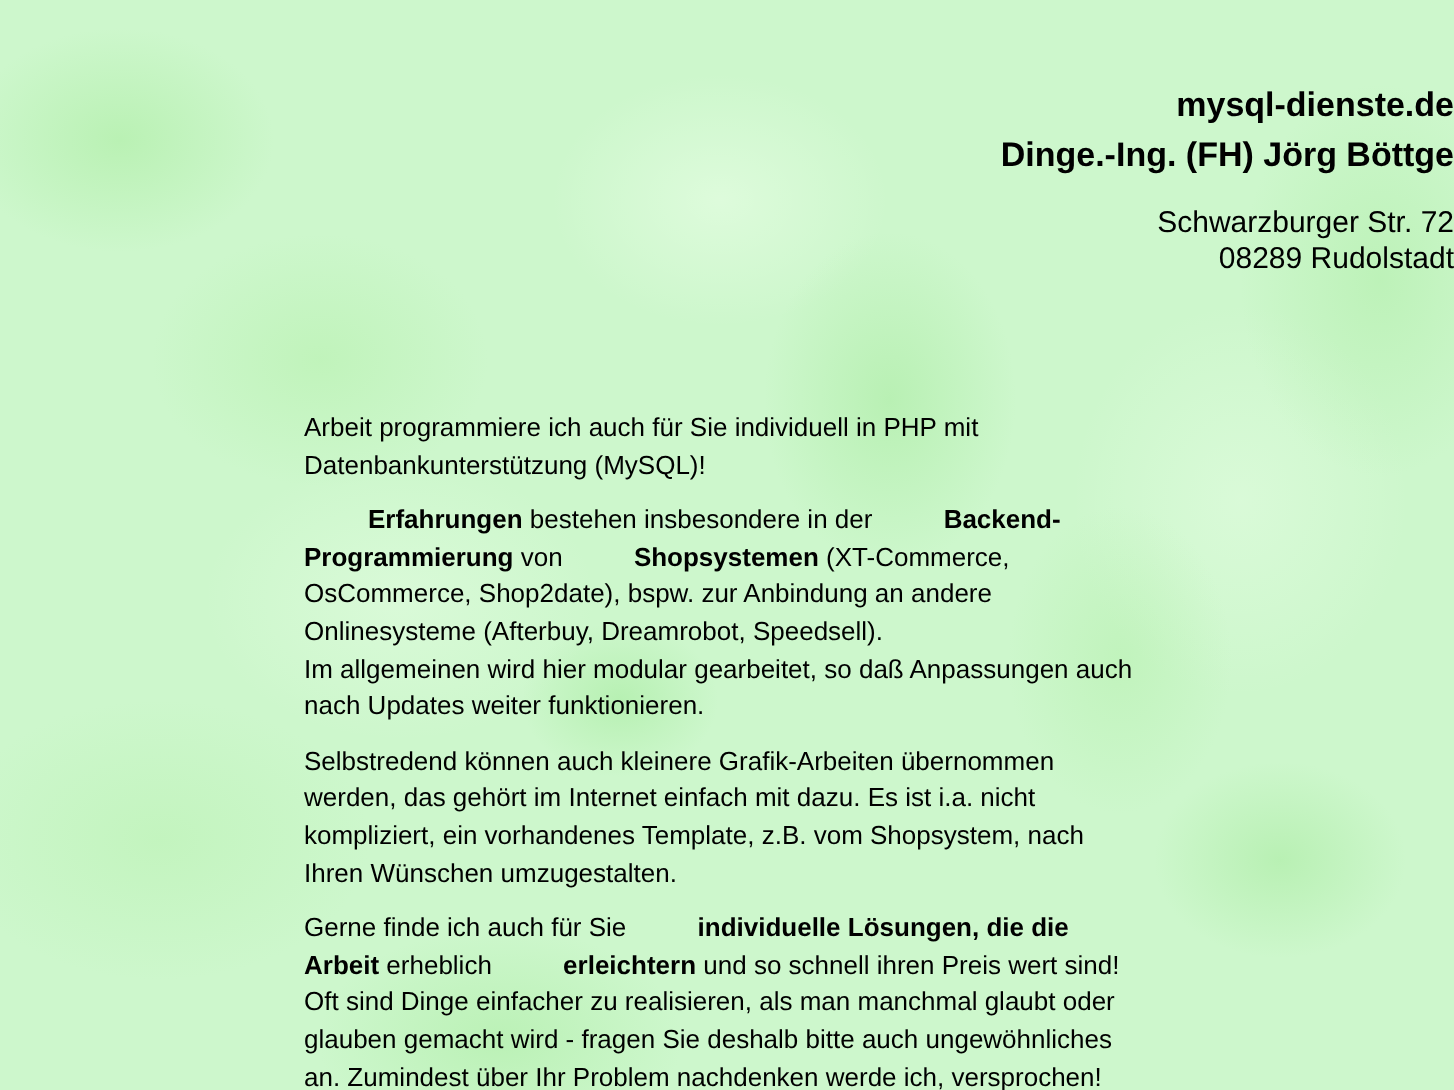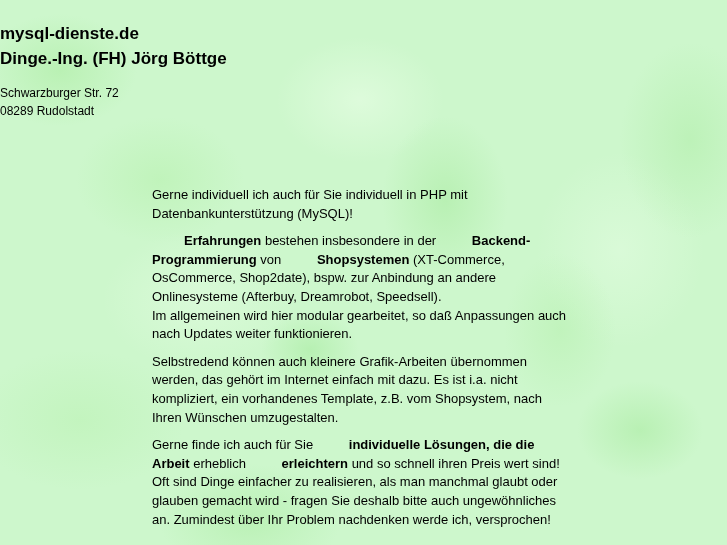--- a/index.html
+++ b/index.html
@@ -18,31 +18,31 @@
       radial-gradient(ellipse 100px 140px at 690px 140px, rgba(165,234,155,0.40), rgba(165,234,155,0) 70%),
       radial-gradient(ellipse 90px 70px at 640px 430px, rgba(160,232,150,0.45), rgba(160,232,150,0) 70%),
       radial-gradient(ellipse 80px 110px at 560px 330px, rgba(175,238,165,0.40), rgba(175,238,165,0) 70%),
       radial-gradient(ellipse 130px 80px at 250px 520px, rgba(165,234,155,0.45), rgba(165,234,155,0) 70%),
       radial-gradient(ellipse 150px 100px at 80px 420px, rgba(180,240,170,0.40), rgba(180,240,170,0) 70%),
       radial-gradient(ellipse 120px 90px at 360px 100px, rgba(235,255,232,0.55), rgba(235,255,232,0) 70%),
       radial-gradient(ellipse 140px 100px at 200px 300px, rgba(230,253,228,0.50), rgba(230,253,228,0) 70%),
       radial-gradient(ellipse 120px 140px at 620px 250px, rgba(232,254,230,0.45), rgba(232,254,230,0) 70%);
   }
   .header {
-    padding-top: 21px;
-    text-align: left;
+    padding-top: 40px;
+    text-align: right;
   }
   .site-title, .owner-name {
     font-size: 17px;
     font-weight: bold;
     line-height: 25px;
   }
   .address {
     margin-top: 13px;
-    font-size: 12px;
+    font-size: 15px;
     line-height: 18px;
   }
   .content {
     width: 423px;
     margin: 66px auto 0 auto;
     font-size: 13px;
     line-height: 18.6px;
   }
   .content p {
     margin: 0 0 9px 0;
@@ -58,21 +58,21 @@
     <div class="site-title">mysql-dienste.de</div>
     <div class="owner-name">Dinge.-Ing. (FH) Jörg Böttge</div>
     <div class="address">
       <div>Schwarzburger Str. 72</div>
       <div>08289 Rudolstadt</div>
     </div>
   </div>
 
   <div class="content">
 
-    <p><span>Gerne individuell ich auch für Sie individuell in PHP mit Datenbankunterstützung (MySQL)!</span></p>
+    <p><span>Arbeit programmiere ich auch für Sie individuell in PHP mit Datenbankunterstützung (MySQL)!</span></p>
 
     <p><span class="b">Erfahrungen</span><span> bestehen insbesondere in der </span><span class="b">Backend-Programmierung</span><span> von </span><span class="b">Shopsystemen</span><span> (XT-Commerce, OsCommerce, Shop2date), bspw. zur Anbindung an andere Onlinesysteme (Afterbuy, Dreamrobot, Speedsell).</span><br><span>Im allgemeinen wird hier modular gearbeitet, so daß Anpassungen auch nach Updates weiter funktionieren.</span></p>
 
     <p><span>Selbstredend können auch kleinere Grafik-Arbeiten übernommen werden, das gehört im Internet einfach mit dazu. Es ist i.a. nicht kompliziert, ein vorhandenes Template, z.B. vom Shopsystem, nach Ihren Wünschen umzugestalten.</span></p>
 
     <p><span>Gerne finde ich auch für Sie </span><span class="b">individuelle Lösungen, die die Arbeit</span><span> erheblich </span><span class="b">erleichtern</span><span> und so schnell ihren Preis wert sind!</span><br><span>Oft sind Dinge einfacher zu realisieren, als man manchmal glaubt oder glauben gemacht wird - fragen Sie deshalb bitte auch ungewöhnliches an. Zumindest über Ihr Problem nachdenken werde ich, versprochen!</span></p>
 
   </div>
 
 </div>

